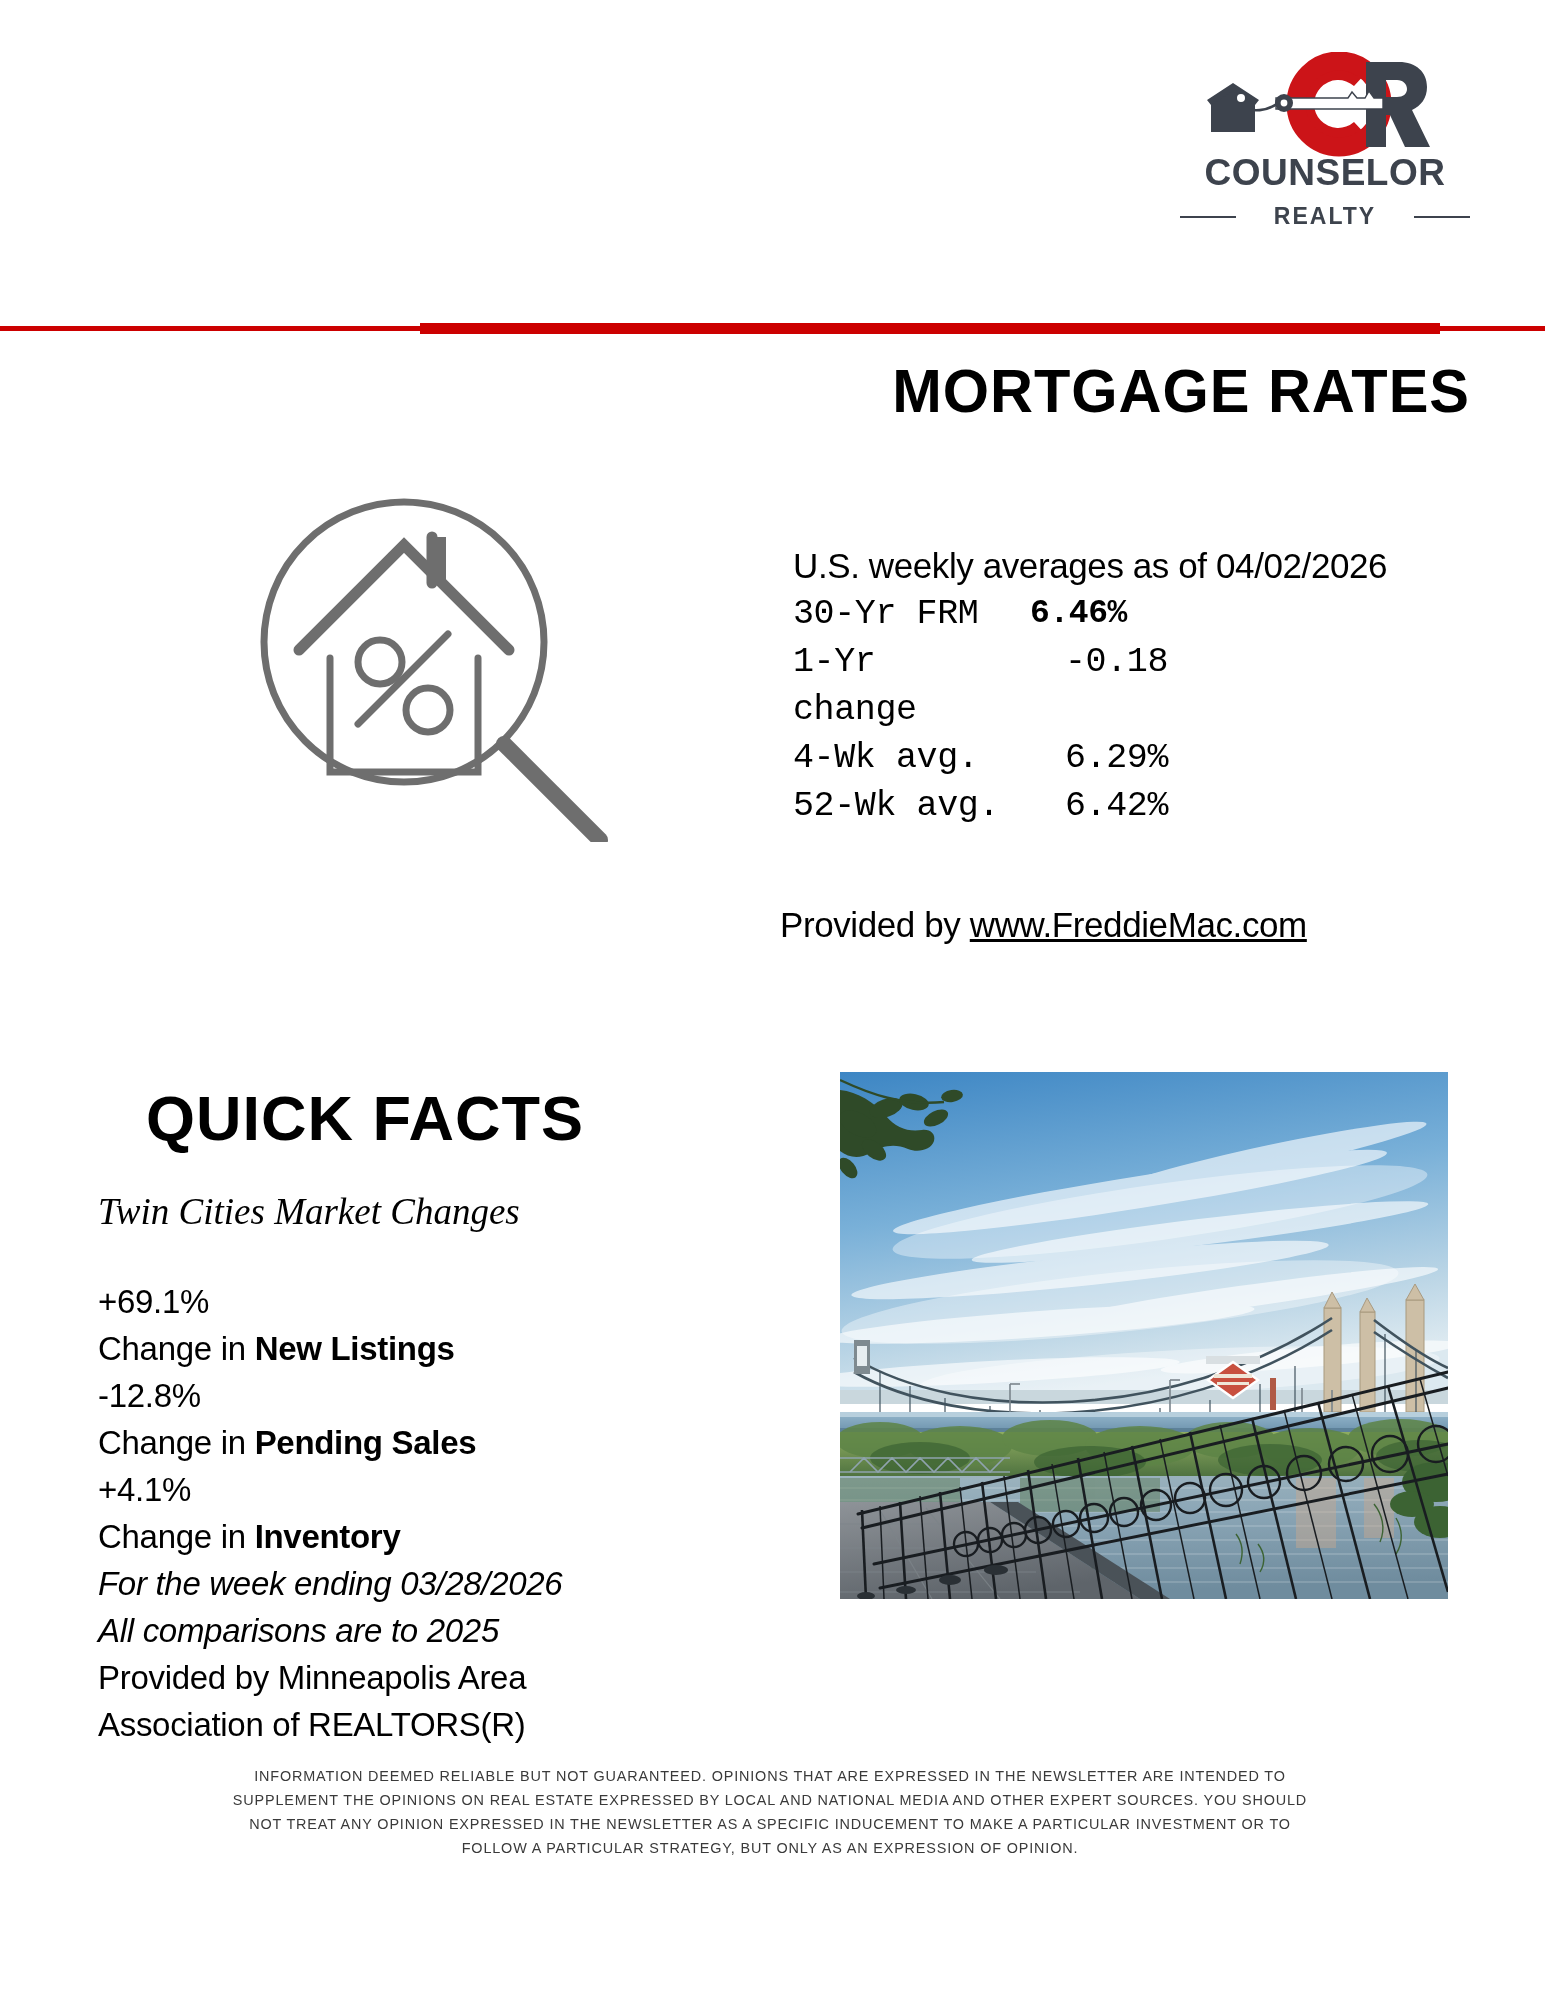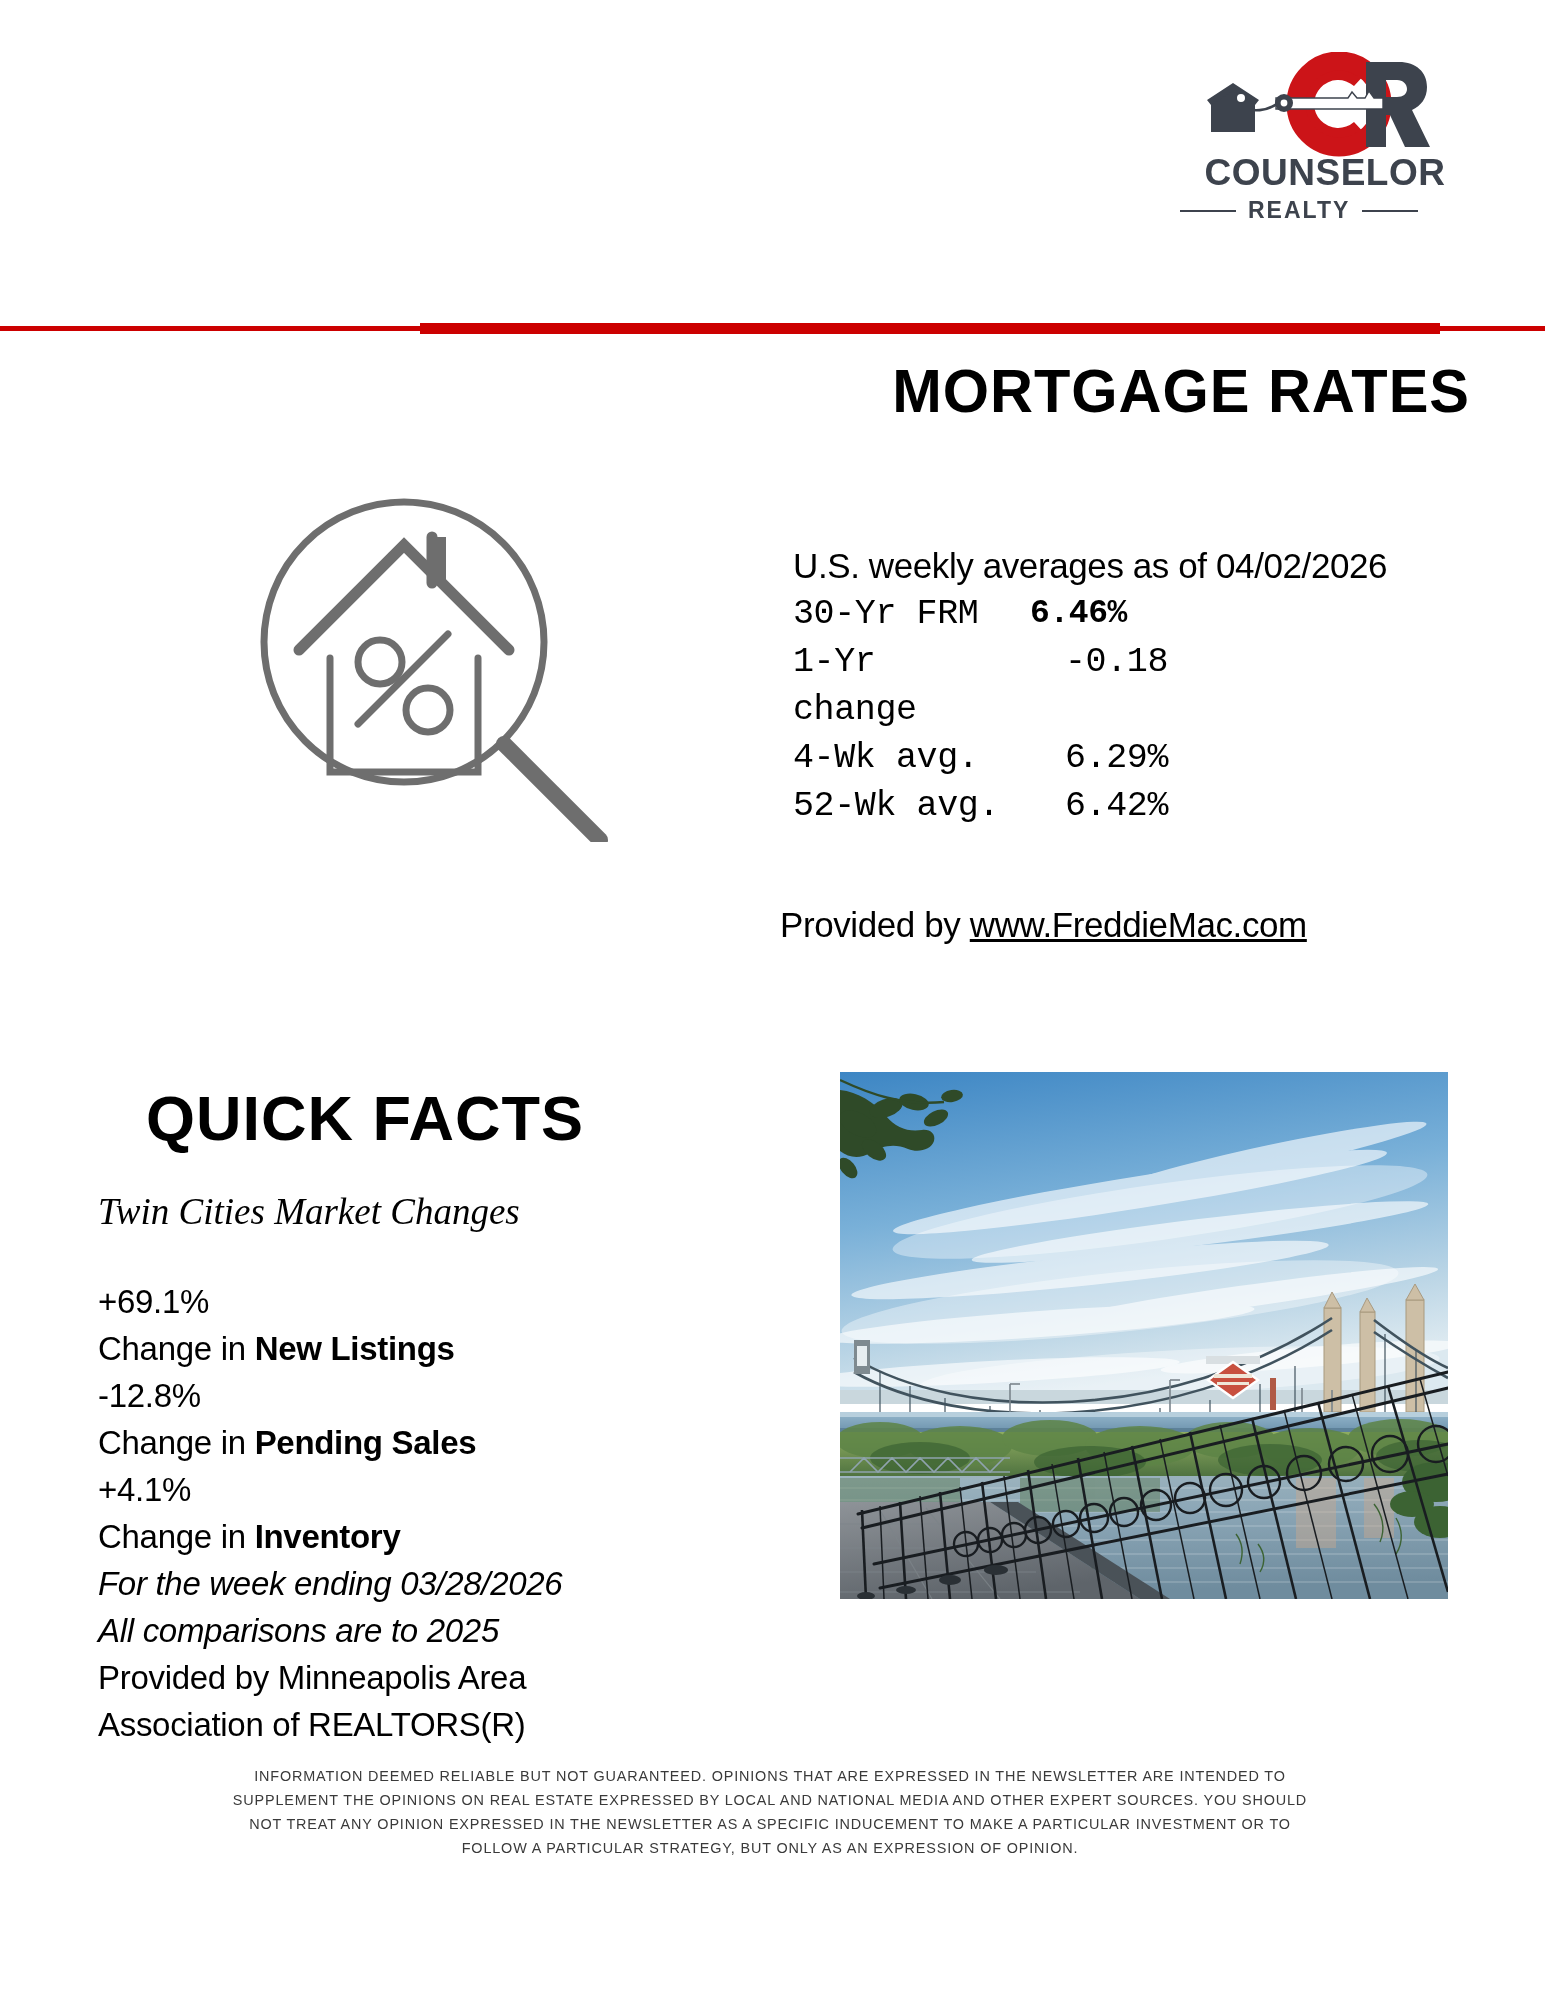--- a/index.html
+++ b/index.html
@@ -32,26 +32,26 @@
     width: 290px;
     text-align: center;
     font-family: "Liberation Sans", sans-serif;
     font-weight: bold;
     font-size: 37px;
     letter-spacing: 0.5px;
     color: #3d434d;
   }
   .logo-sub-row {
     position: absolute;
-    top: 145px;
+    top: 151px;
     left: 0;
     width: 290px;
     display: flex;
     align-items: center;
-    justify-content: flex-start;
+    justify-content: space-between;
     gap: 12px;
   }
   .logo-sub-line { height: 2px; background: #3d434d; flex: 0 0 56px; }
   .logo-sub-text {
     font-family: "Liberation Sans", sans-serif;
     font-weight: bold;
     font-size: 23px;
     letter-spacing: 2px;
     color: #3d434d;
   }

